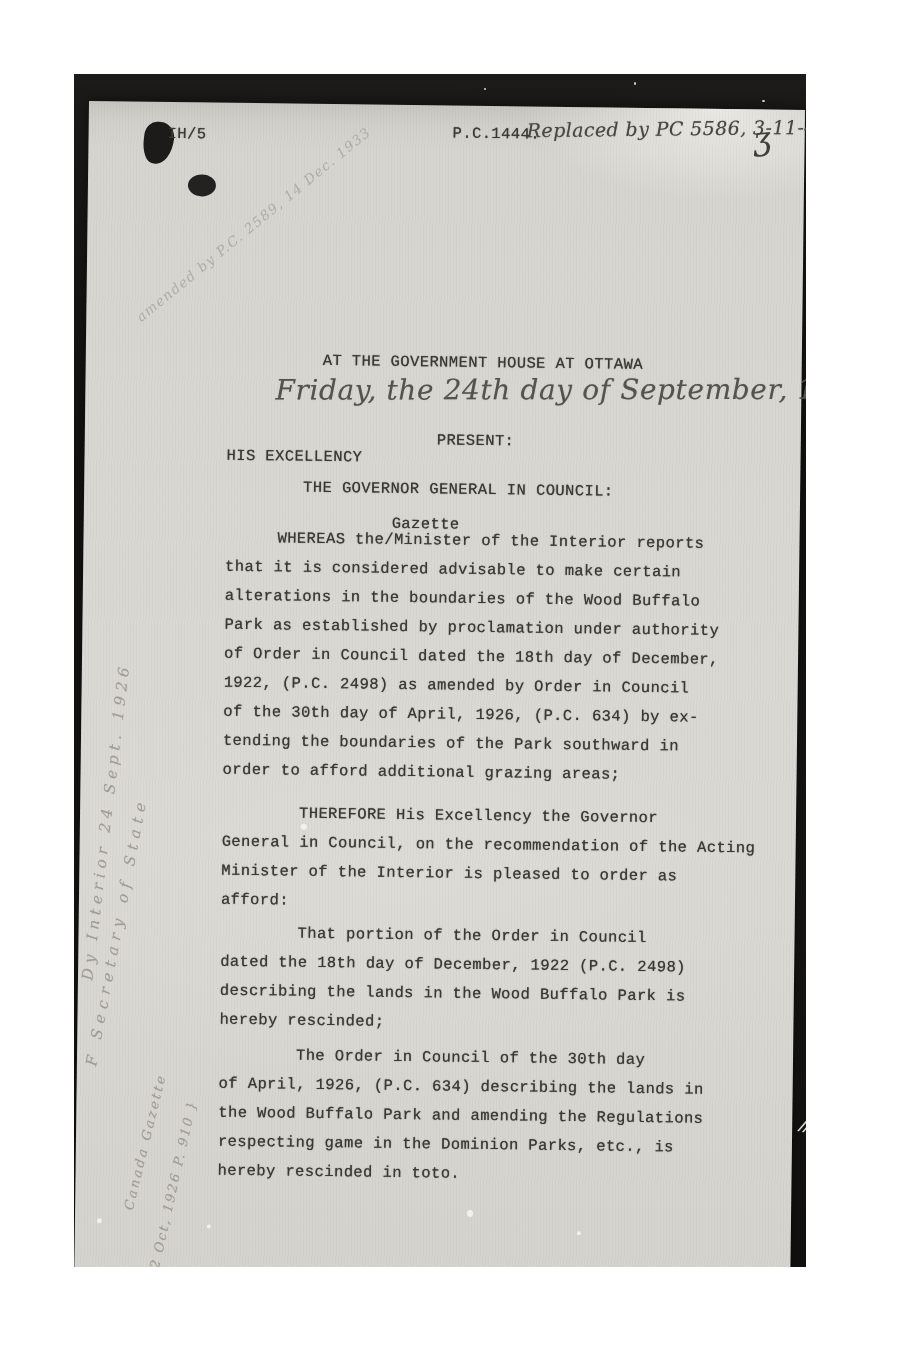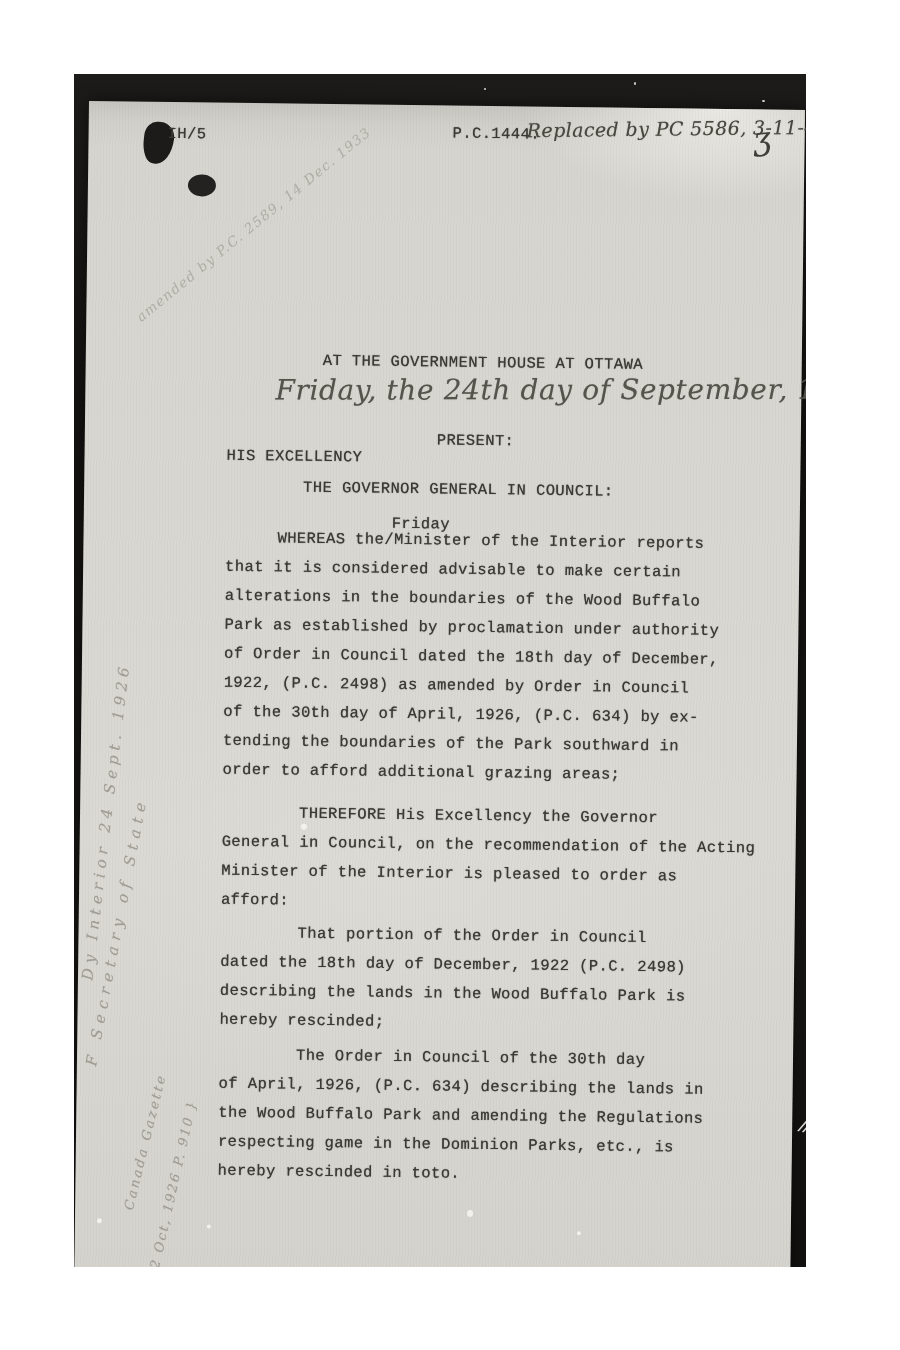--- a/index.html
+++ b/index.html
@@ -71,21 +71,21 @@
       <div class="typed pc-number">P.C.1444.</div>
       <div class="hw replaced-note">Replaced by PC 5586, 3-11-49</div>
       <div class="hw flourish">ʒ</div>
 
       <div class="typed hdr-house">AT THE GOVERNMENT HOUSE AT OTTAWA</div>
       <div class="hw date-line">Friday, the 24th day of September, 1926.</div>
       <div class="typed present">PRESENT:</div>
       <div class="typed excellency">HIS EXCELLENCY</div>
       <div class="typed council">THE GOVERNOR GENERAL IN COUNCIL:</div>
 
-      <div class="typed acting">Friday</div>
+      <div class="typed acting">Gazette</div>
 
       <div class="hw margin-note mn1">Dy Interior 24 Sept. 1926</div>
       <div class="hw margin-note mn2">F Secretary of State</div>
       <div class="hw margin-note mn3a">Canada Gazette</div>
       <div class="hw margin-note mn3b">2 Oct, 1926 P. 910 }</div>
 
       <div class="speck" style="left:221px;top:720px;width:6px;height:6px;"></div>
       <div class="speck" style="left:476px;top:494px;width:5px;height:4px;"></div>
       <div class="speck" style="left:392px;top:1104px;width:6px;height:7px;"></div>
       <div class="speck" style="left:502px;top:1124px;width:4px;height:4px;"></div>

